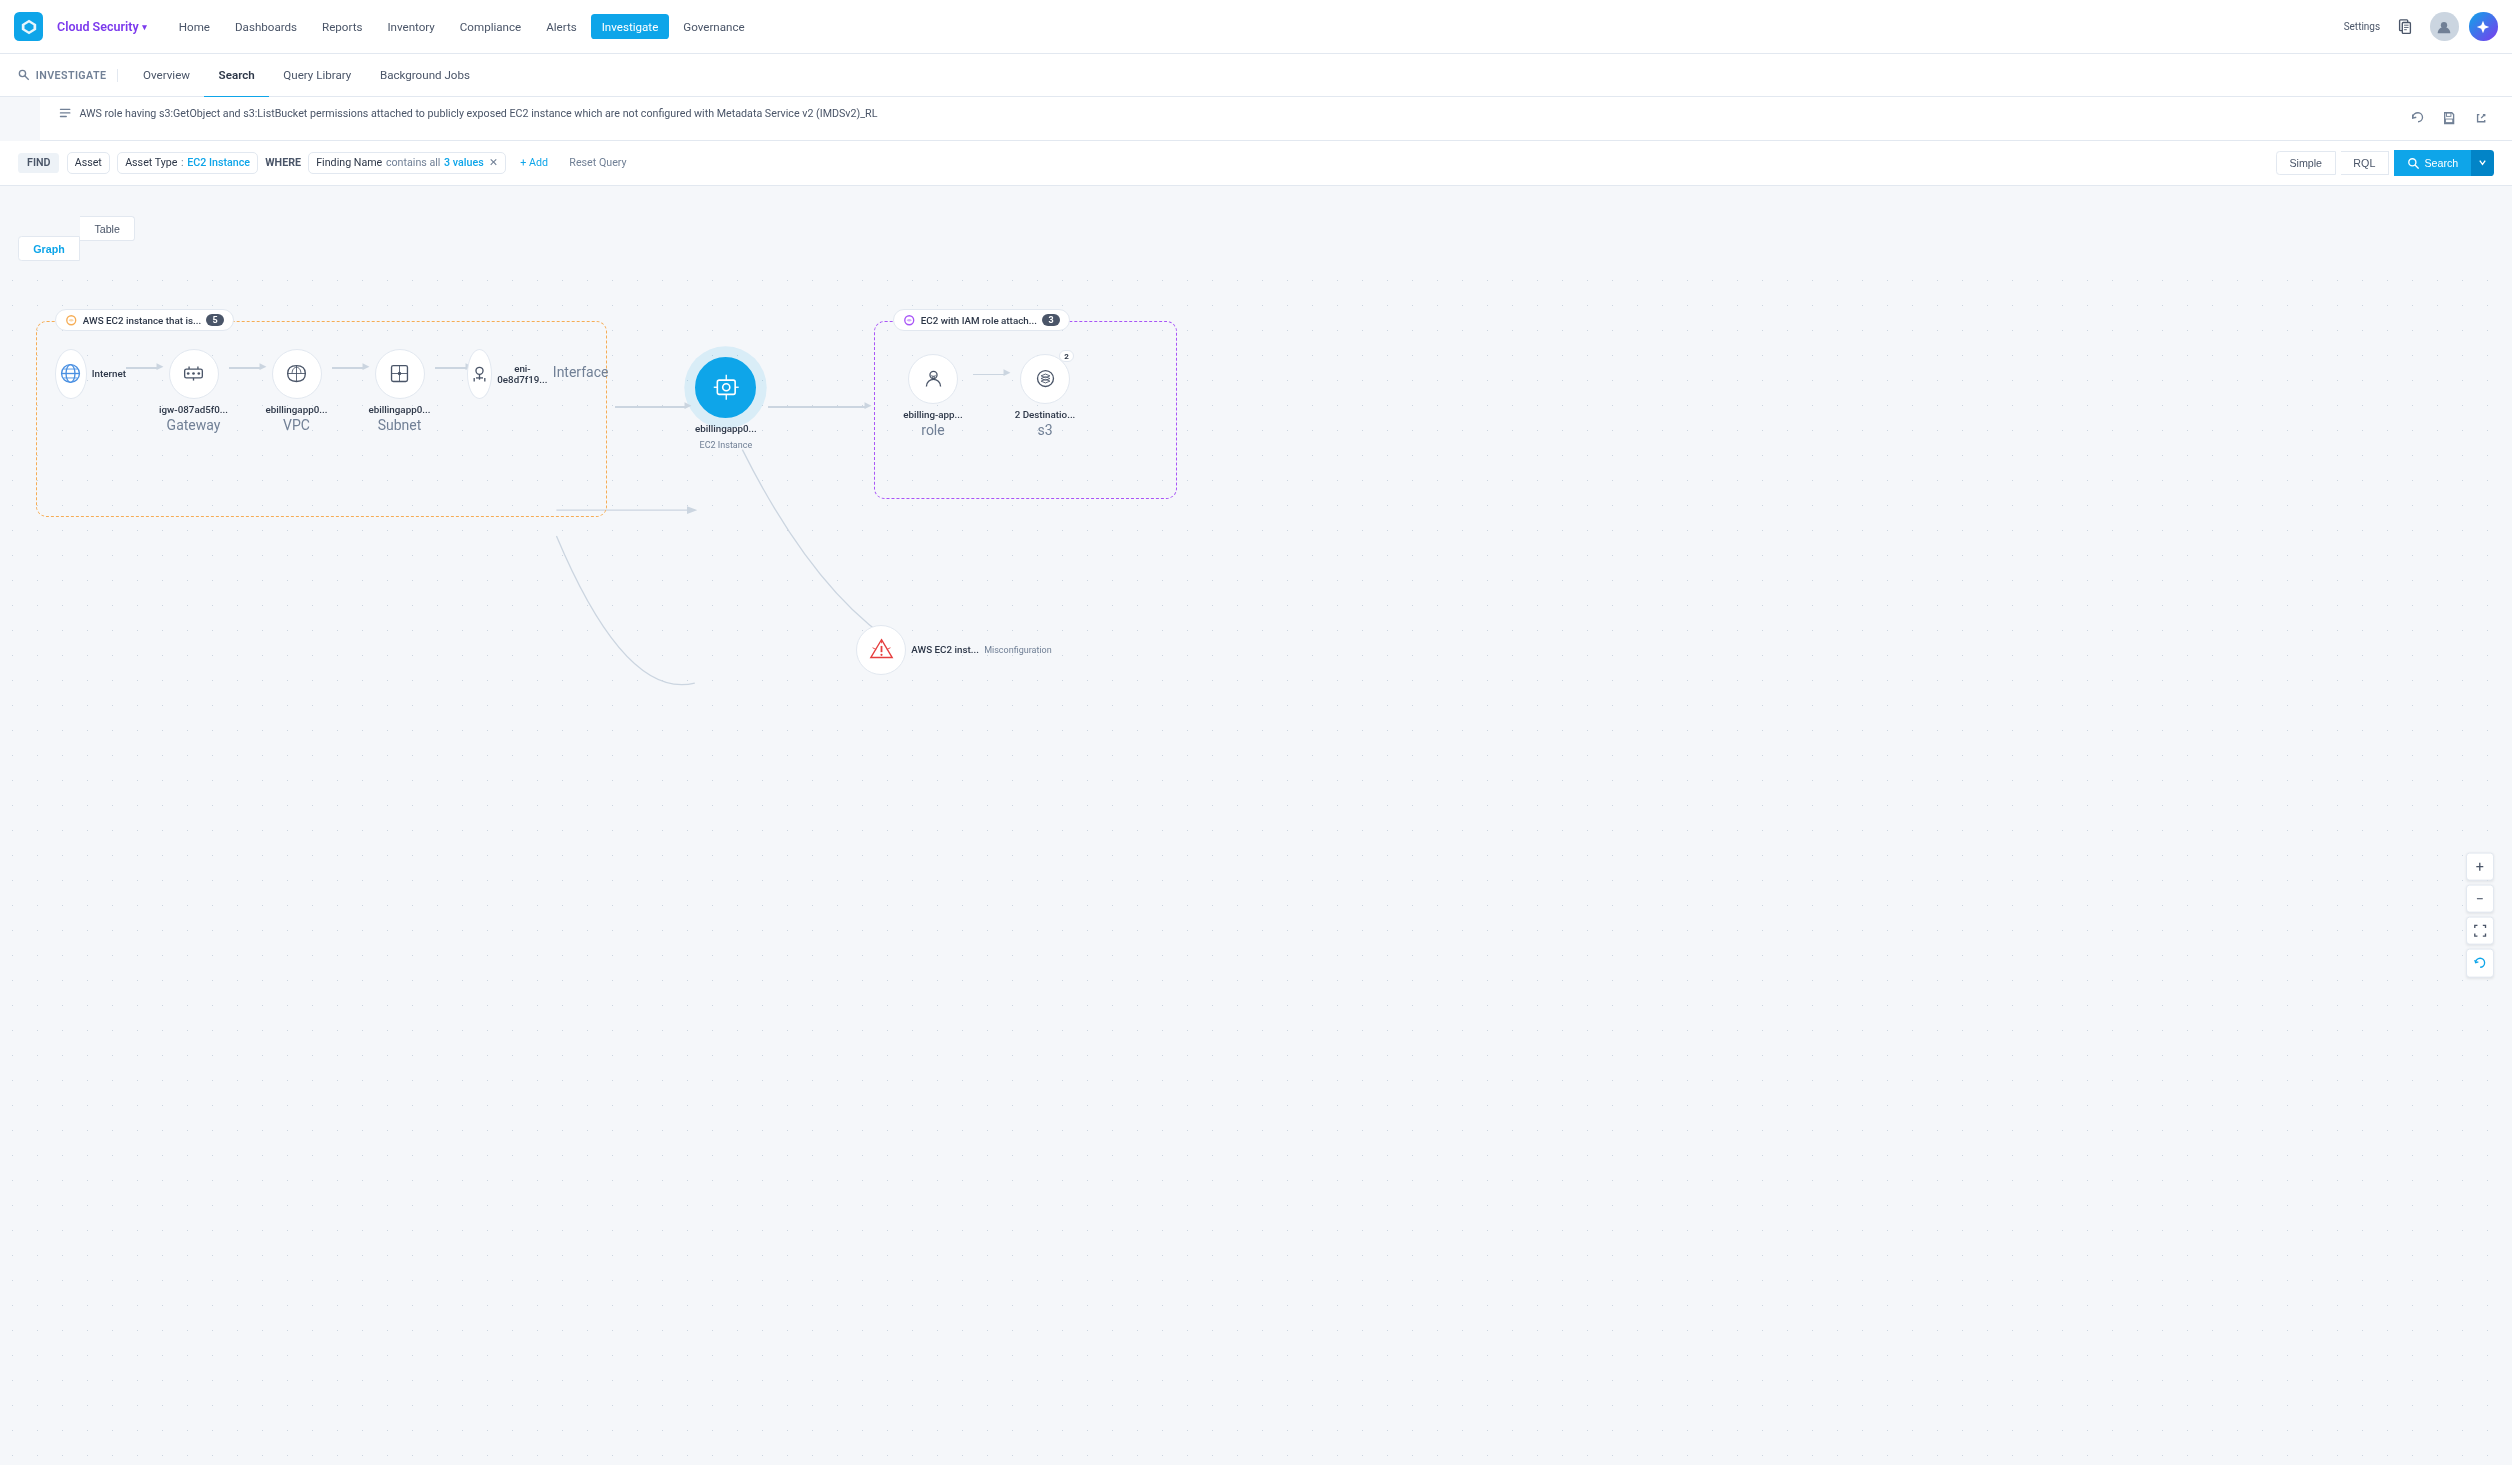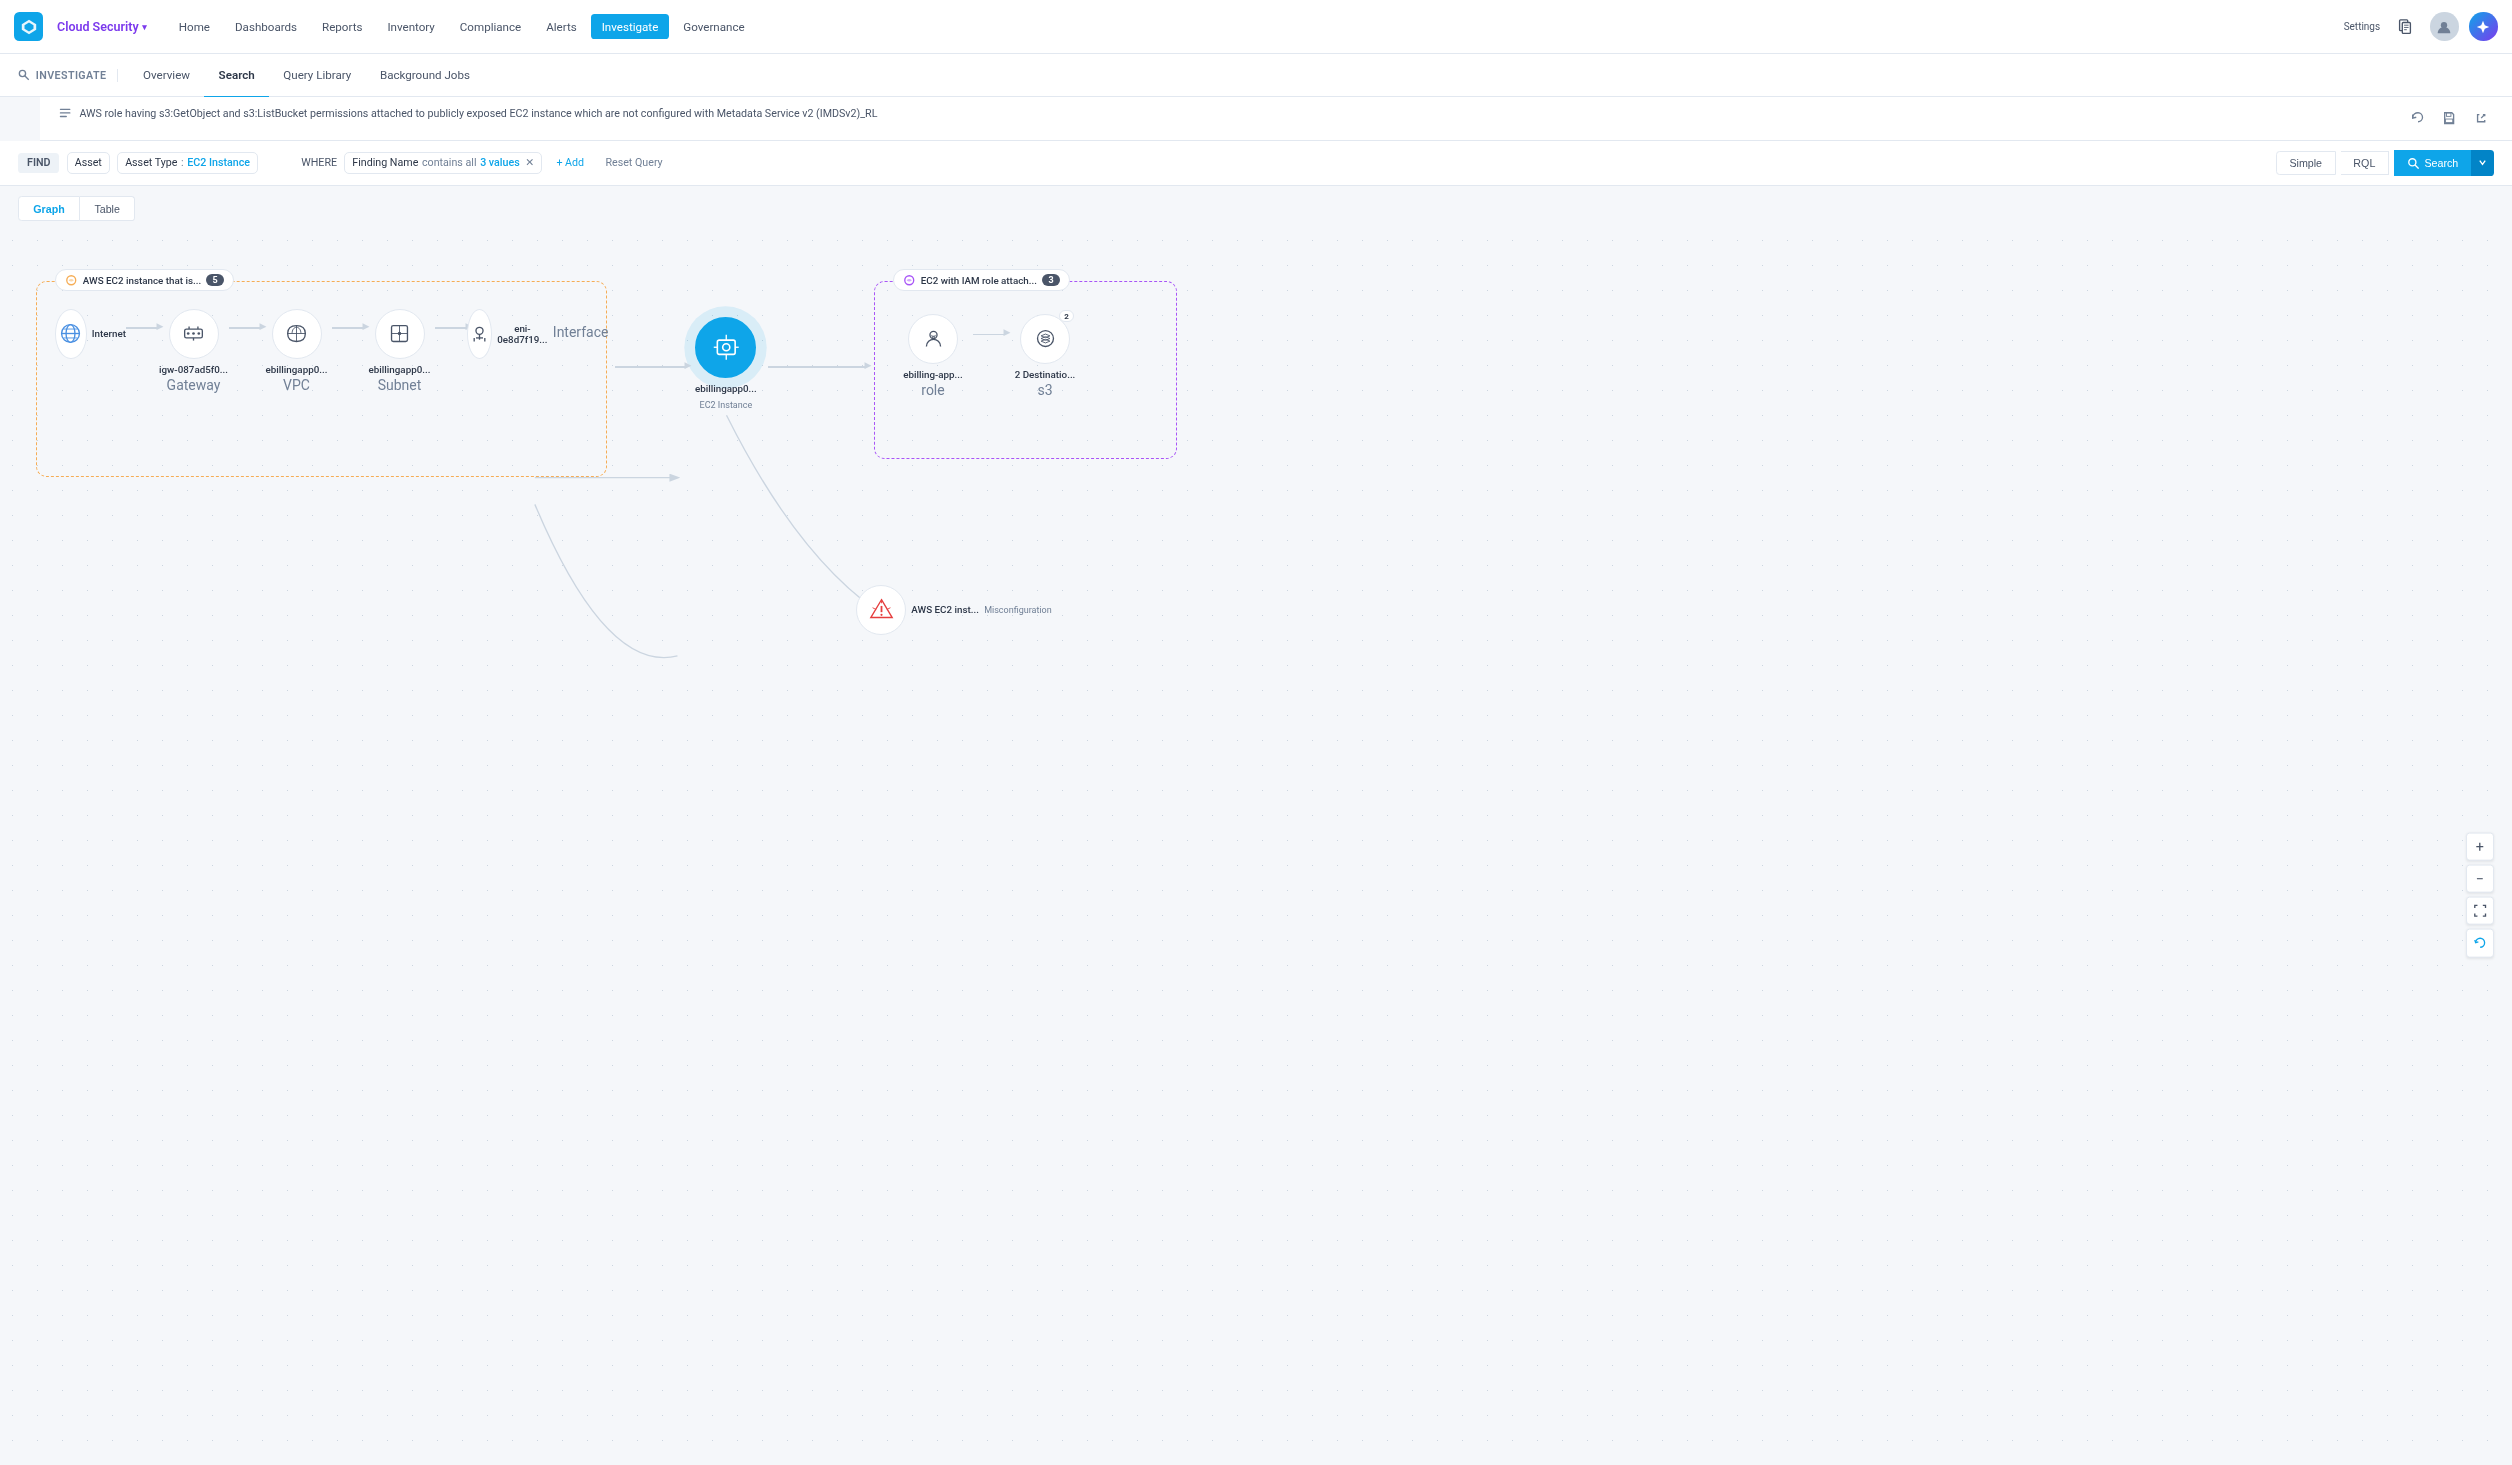--- a/index.html
+++ b/index.html
@@ -144,21 +144,21 @@
       display: flex; gap: 3.6px;
       background: #fff;
       border: 0.9px solid #e2e8f0;
       border-radius: 5px;
       padding: 3.6px 7.1px;
       font-size: 10.7px;
       color: #2d3748;
     }
     .filter-chip .colon { color: #718096; }
     .filter-chip .value { color: #0ea5e9; font-weight: 500; }
-    .filter-where { font-size: 10.7px; font-weight: 400; color: #4a5568; margin-left: 36px; }
+    .filter-where { font-size: 10.7px; font-weight: 700; color: #4a5568; }
     .filter-close {
       cursor: pointer; color: #718096; font-size: 10.7px;
       margin-left: 1.8px;
     }
     .filter-add-btn {
       display: flex; align-items: center; gap: 3.6px;
       color: #0ea5e9; font-size: 10.7px; cursor: pointer;
       padding: 3.6px 7.1px;
     }
     .filter-reset-btn {
@@ -219,21 +219,21 @@
       border: 0.9px solid #e2e8f0;
       background: #fff;
       color: #4a5568;
     }
     .view-btn.active {
       background: #fff;
       color: #0ea5e9;
       font-weight: 600;
       border-color: #e2e8f0;
     }
-    .view-btn:first-child { border-radius: 3.6px 0 0 3.6px; }
+    .view-btn:first-child { border-radius: 3.6px 0 0 3.6px; margin-top: 40px; }
     .view-btn:last-child { border-radius: 0 3.6px 3.6px 0; border-left: none; }
 
     
     .graph-canvas {
       background: #f5f7fa;
       flex: 1;
       position: relative;
       overflow: hidden;
       min-height: 446px;
     }

